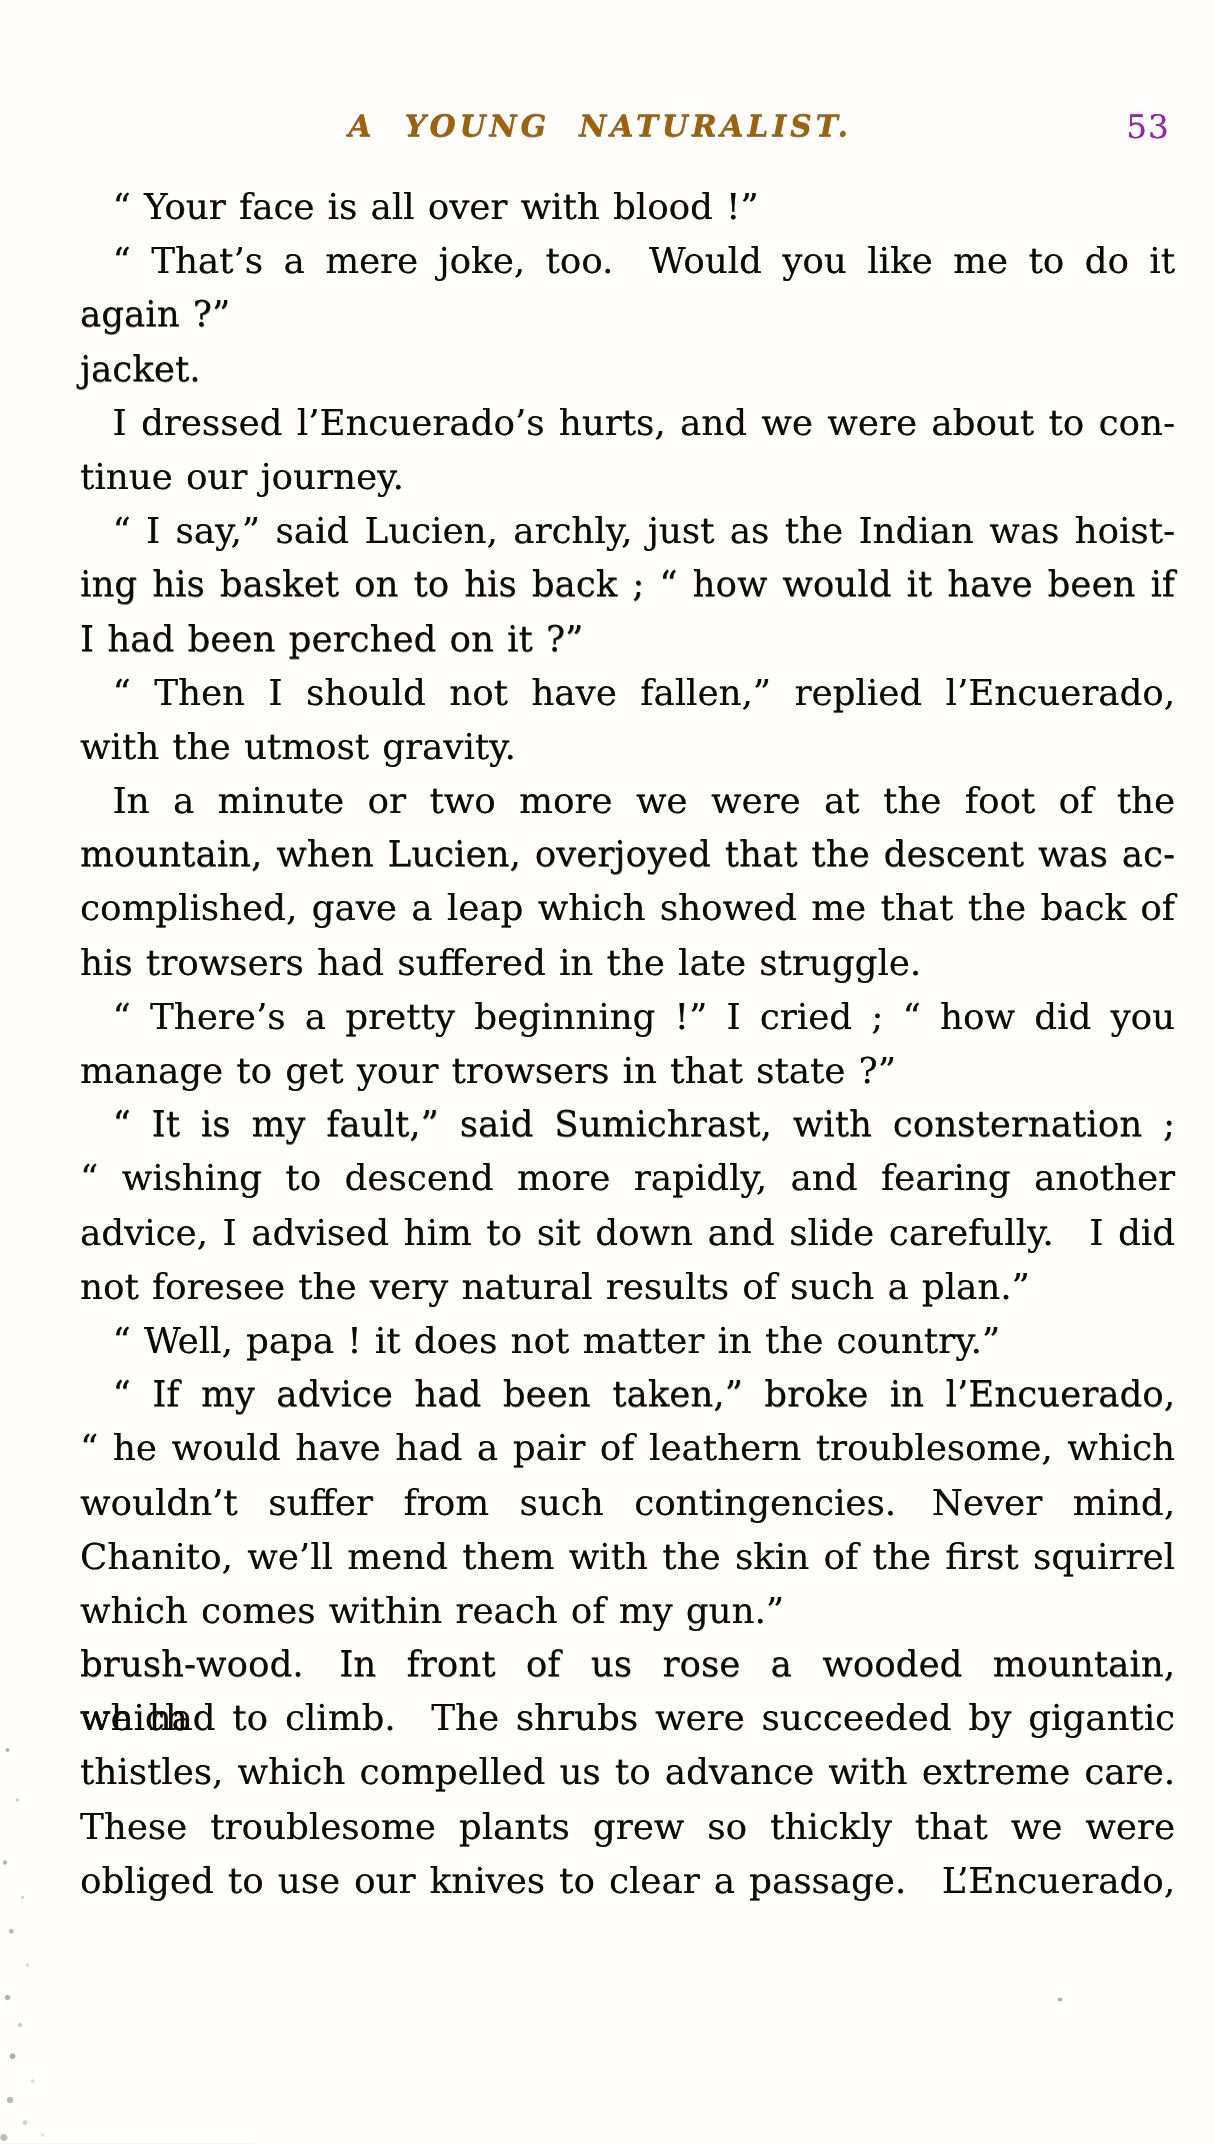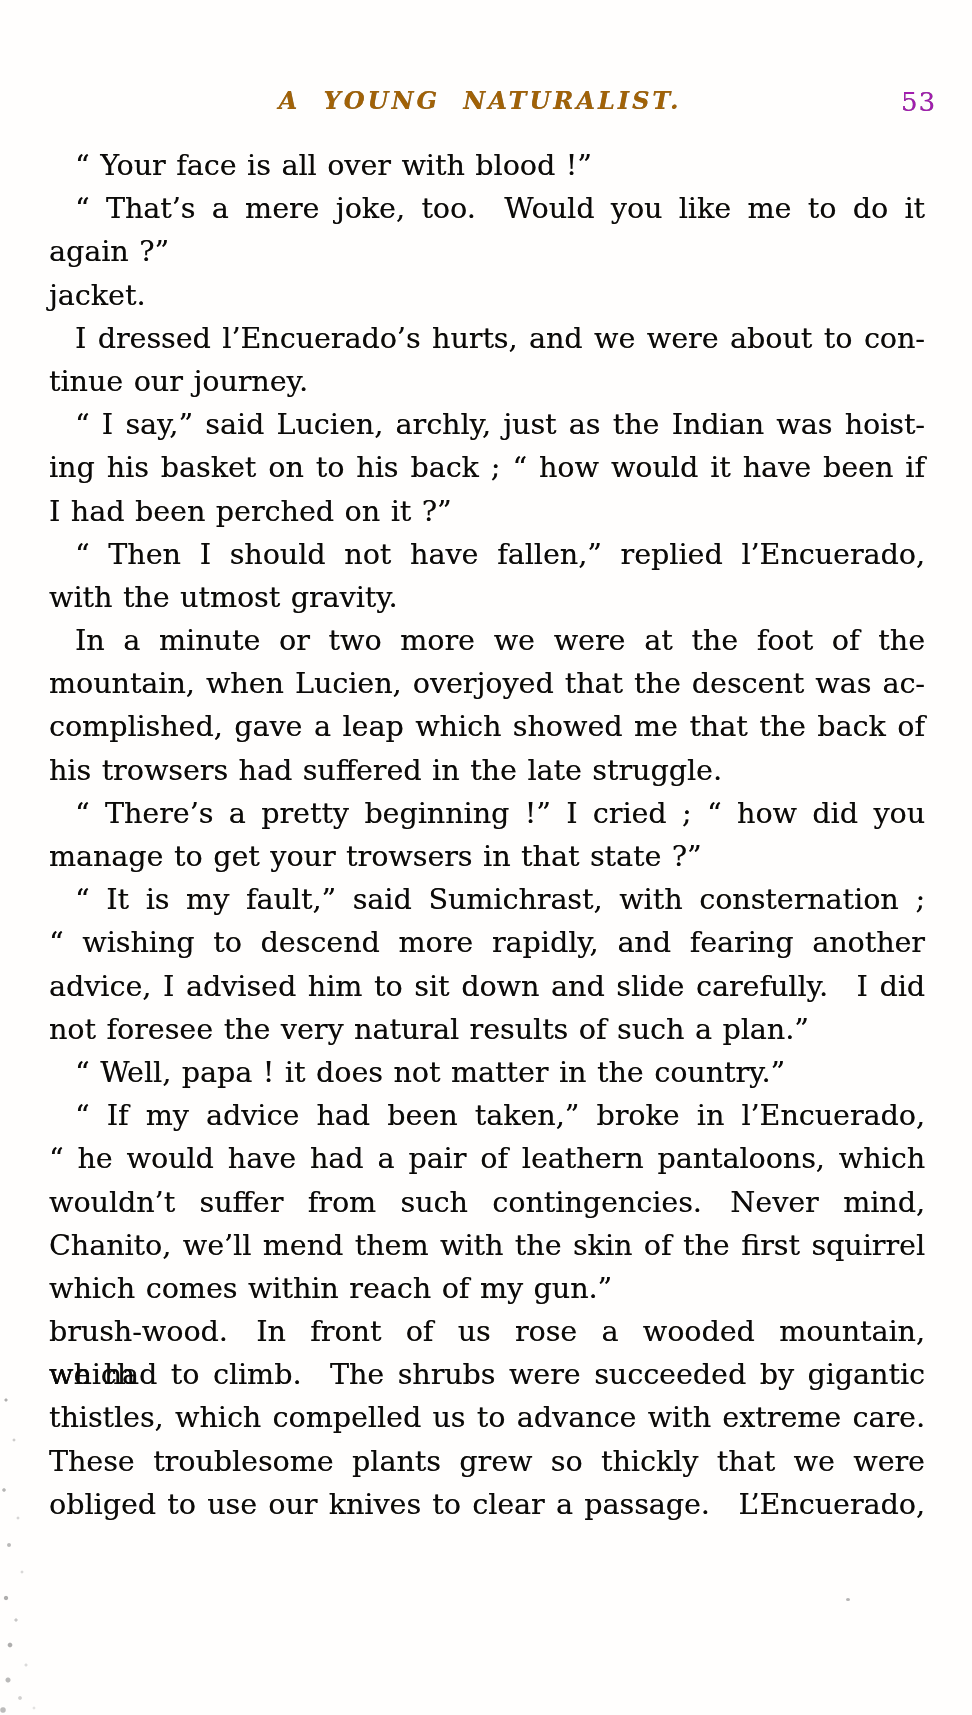--- a/index.html
+++ b/index.html
@@ -38,21 +38,21 @@
     right: 4px;
     top: 1px;
     font-size: 26px;
     letter-spacing: 1px;
     color: #a21caf;
     text-shadow: 0.2px 0.2px 0 rgba(0,0,0,0.5);
   }
   
   .text-block {
     position: absolute;
-    left: 49px;
+    left: 64px;
     top: 144px;
     width: 876px;
   }
   .line {
     height: 43.2px;
     line-height: 43.2px;
     font-size: 28.5px;
     word-spacing: 1.5px;
     text-shadow: 0.25px 0.25px 0 rgba(10,8,5,0.6);
     text-align: left;
@@ -122,21 +122,21 @@
       <div class="line just">complished, gave a leap which showed me that the back of</div>
       <div class="line">his trowsers had suffered in the late struggle.</div>
       <div class="line indent just">“ There’s a pretty beginning !” I cried ; “ how did you</div>
       <div class="line">manage to get your trowsers in that state ?”</div>
       <div class="line indent just">“ It is my fault,” said Sumichrast, with consternation ;</div>
       <div class="line just">“ wishing to descend more rapidly, and fearing another</div>
       <div class="line just">advice, I advised him to sit down and slide carefully. I did</div>
       <div class="line">not foresee the very natural results of such a plan.”</div>
       <div class="line indent">“ Well, papa ! it does not matter in the country.”</div>
       <div class="line indent just">“ If my advice had been taken,” broke in l’Encuerado,</div>
-      <div class="line just">“ he would have had a pair of leathern pantaloons, which</div>
+      <div class="line just">“ he would have had a pair of leathern troublesome, which</div>
       <div class="line just">wouldn’t suffer from such contingencies. Never mind,</div>
       <div class="line just">Chanito, we’ll mend them with the skin of the first squirrel</div>
       <div class="line">which comes within reach of my gun.”</div>
       <div class="line just">brush-wood. In front of us rose a wooded mountain, which</div>
       <div class="line just">we had to climb. The shrubs were succeeded by gigantic</div>
       <div class="line just">thistles, which compelled us to advance with extreme care.</div>
       <div class="line just">These troublesome plants grew so thickly that we were</div>
       <div class="line just">obliged to use our knives to clear a passage. L’Encuerado,</div>
     </div>
 

